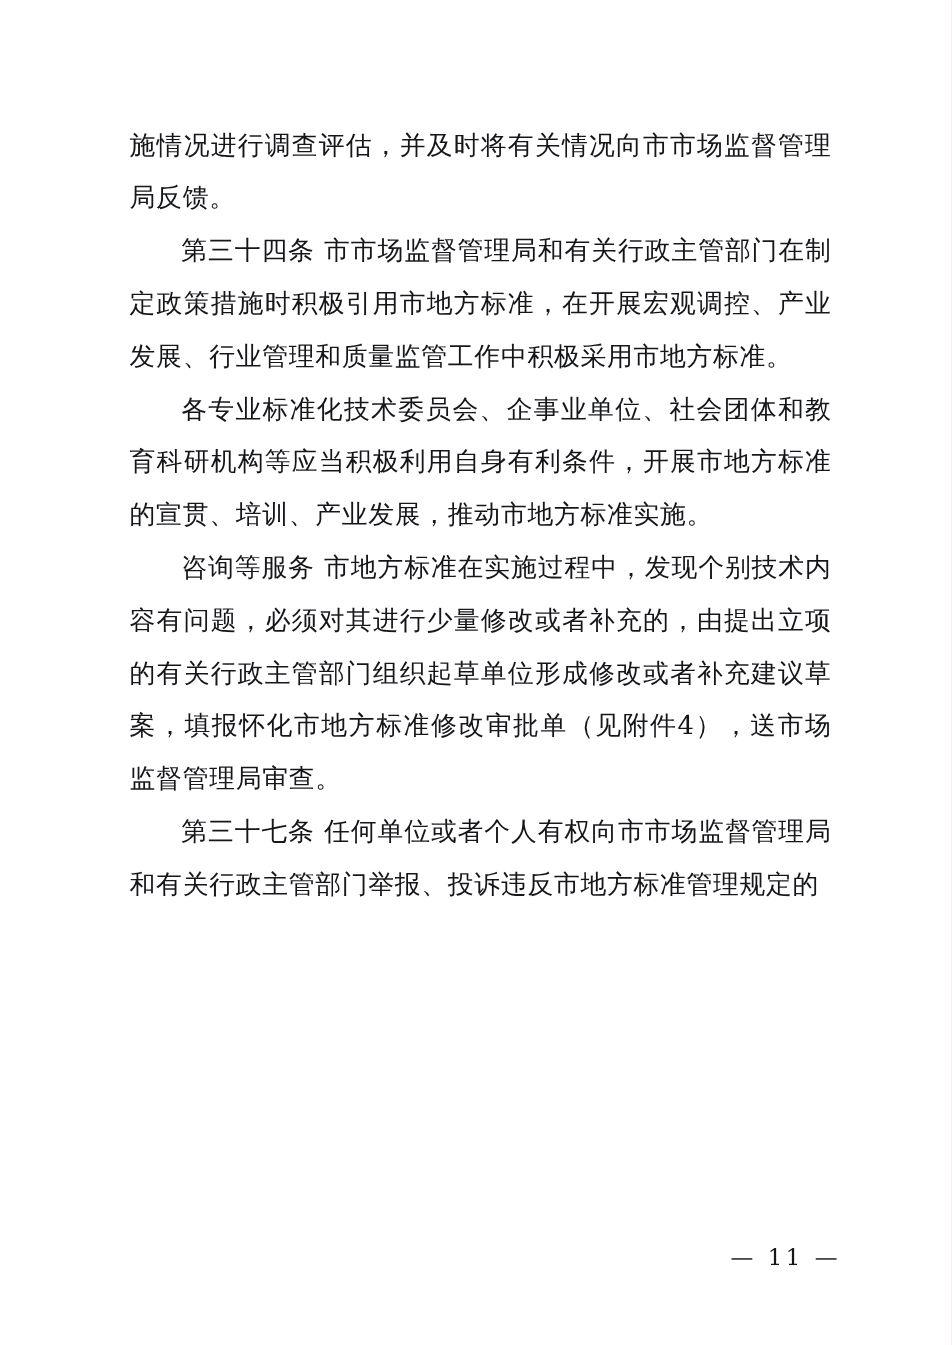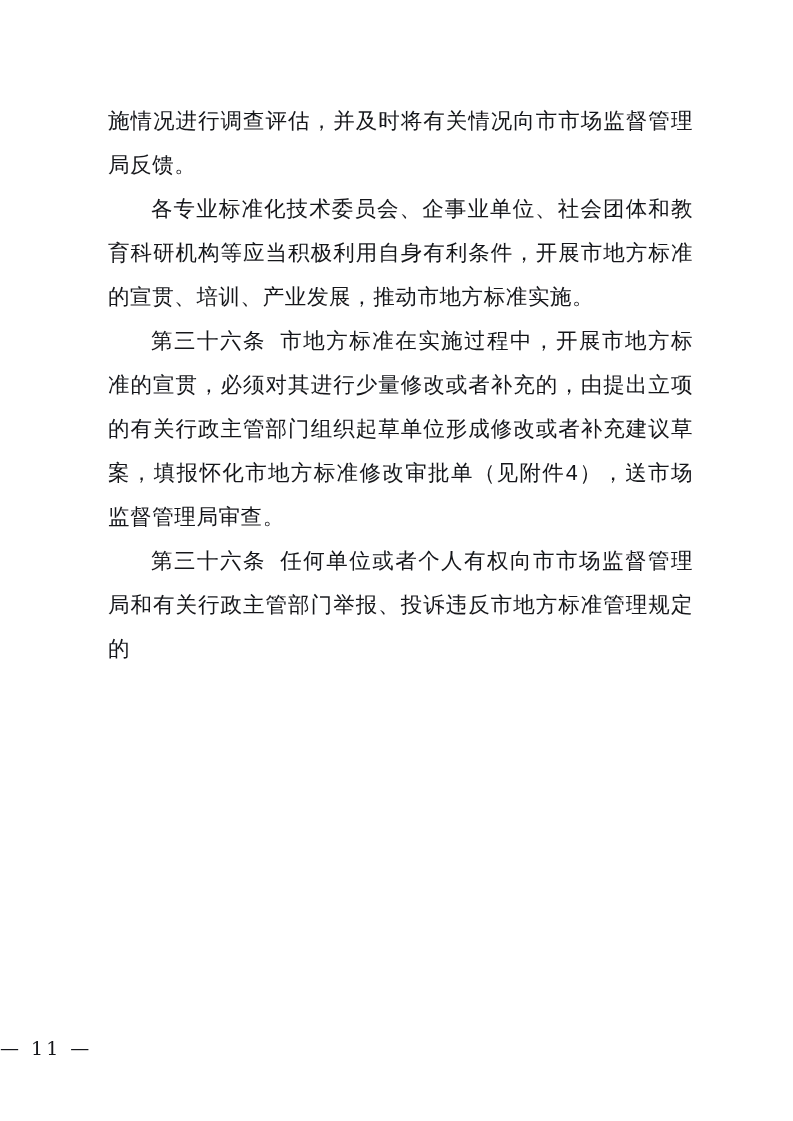--- a/index.html
+++ b/index.html
@@ -27,43 +27,44 @@
     font-family: "DejaVu Serif", "Liberation Serif", serif;
     font-size: 21.5px;
     line-height: 44px;
     color: #15161a;
     text-align: justify;
     text-justify: inter-ideograph;
     letter-spacing: 0.6px;
   }
   .para {
     margin: 0 0 0 0;
-    font-family: Liberation Mono, monospace;
   }
   .para.indent {
     text-indent: 2em;
   }
   .page-number {
     position: absolute;
     left: 0;
     right: 0;
     bottom: 62px;
+    text-align: right;
     padding-right: 92px;
     font-family: "DejaVu Serif", "Liberation Serif", serif;
     font-size: 19px;
     letter-spacing: 3px;
     color: #15161a;
   }
 </style>
 </head>
 <body>
 
 <div class="page">
   <div class="page-inner">
     <div class="doc-body">
       <p class="para">施情况进行调查评估，并及时将有关情况向市市场监督管理局反馈。</p>
+      <p class="para indent">第三十四条  市市场监督管理局和有关行政主管部门在制定政策措施时积极引用市地方标准，在开展宏观调控、产业发展、行业管理和质量监管工作中积极采用市地方标准。</p>
       <p class="para indent">各专业标准化技术委员会、企事业单位、社会团体和教育科研机构等应当积极利用自身有利条件，开展市地方标准的宣贯、培训、产业发展，推动市地方标准实施。</p>
-      <p class="para indent">第三十六条  市地方标准在实施过程中，开展市地方标准的宣贯，必须对其进行少量修改或者补充的，由提出立项的有关行政主管部门组织起草单位形成修改或者补充建议草案，填报怀化市地方标准修改审批单（见附件4），送市场监督管理局审查。</p>
-      <p class="para indent">第三十六条  任何单位或者个人有权向市市场监督管理局和有关行政主管部门举报、投诉违反市地方标准管理规定的</p>
+      <p class="para indent">咨询等服务  市地方标准在实施过程中，发现个别技术内容有问题，必须对其进行少量修改或者补充的，由提出立项的有关行政主管部门组织起草单位形成修改或者补充建议草案，填报怀化市地方标准修改审批单（见附件4），送市场监督管理局审查。</p>
+      <p class="para indent">第三十七条  任何单位或者个人有权向市市场监督管理局和有关行政主管部门举报、投诉违反市地方标准管理规定的</p>
     </div>
   </div>
   <div class="page-number">— 11 —</div>
 </div>
 
 </body></html>

